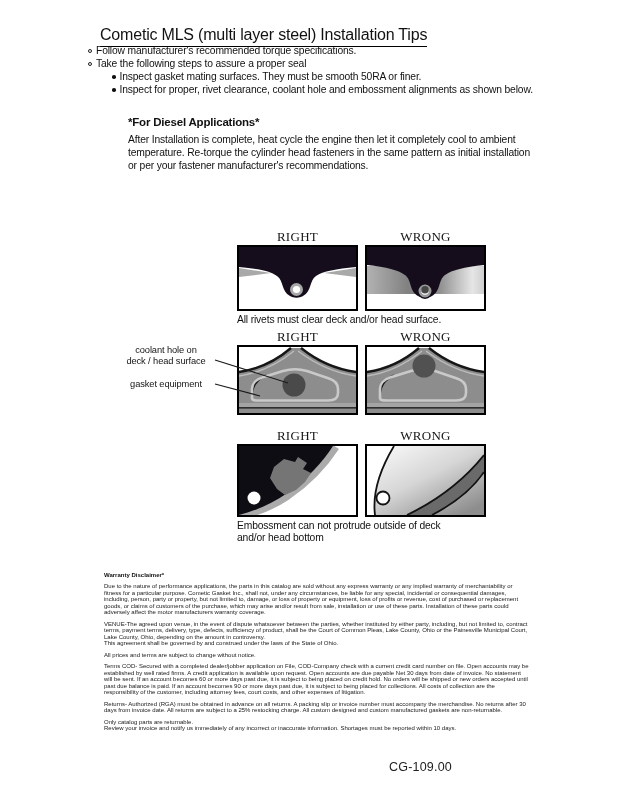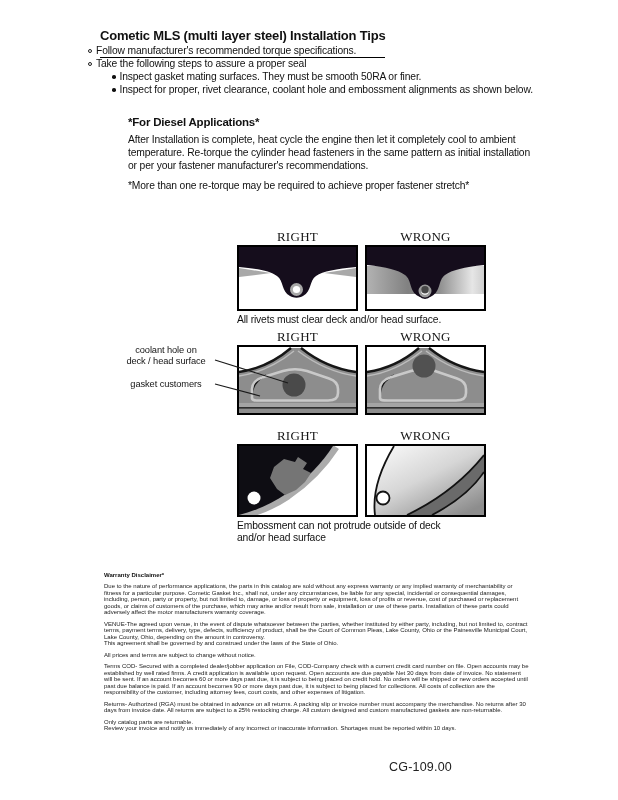--- a/index.html
+++ b/index.html
@@ -2,22 +2,22 @@
 <html><head>
 <meta charset="utf-8">
 <style>
   * { margin:0; padding:0; box-sizing:border-box; }
   html,body { background:#e8e8e8; }
   body { font-family:"Liberation Sans", sans-serif; color:#111; }
   .page { position:relative; width:618px; height:800px; background:#fff; margin:0 auto; overflow:hidden; }
 
   
   .title-wrap { position:absolute; left:100px; top:26px; }
-  .title { display:inline-block; font-size:13px; font-weight:bold; letter-spacing:-0.2px;
-           border-bottom:1.6px solid #000; padding-bottom:14px; }
+  .title { display:inline-block; font-size:16px; font-weight:normal; letter-spacing:-0.2px;
+           border-bottom:1.6px solid #000; padding-bottom:2px; }
 
   
   .tips { position:absolute; left:88px; top:45px; width:460px; font-size:10.3px; letter-spacing:-0.15px; }
   .bullet { display:flex; align-items:flex-start; line-height:12.9px; }
   .bullet .btext { white-space:pre-line; }
   .marker { flex:0 0 auto; display:inline-block; }
   .ring { width:4px; height:4px; border:1px solid #222; border-radius:50%; margin:4px 4px 0 0; }
   .dot  { width:3.5px; height:3.5px; background:#111; border-radius:50%; margin:4.5px 4px 0 0; }
   .sub { margin-left:24px; }
 
@@ -80,21 +80,20 @@
       <span class="marker dot"></span>
       <span class="btext">Inspect for proper, rivet clearance, coolant hole and embossment alignments as shown below.</span>
     </div>
   </div>
 
   <div class="diesel">
     <h2>*For Diesel Applications*</h2>
     <p>After Installation is complete, heat cycle the engine then let it completely cool to ambient
 temperature. Re-torque the cylinder head fasteners in the same pattern as initial installation
 or per your fastener manufacturer's recommendations.</p>
-    <p class="note">*More than one re-torque may be required to achieve proper fastener stretch*</p>
   </div>
 
   <div class="figure" id="fig1">
     <div class="labels">
       <span>RIGHT</span>
       <span>WRONG</span>
     </div>
     <div class="panels">
       <div class="panel">
         <svg width="117" height="62" viewBox="0 0 117 62">
@@ -126,21 +125,21 @@
           <circle cx="58" cy="42.8" r="3.8" fill="#474747"></circle>
         </svg>
       </div>
     </div>
     <div class="caption">All rivets must clear deck and/or head surface.</div>
   </div>
 
   <div class="figure" id="fig2">
     <div class="ann" id="ann-coolant">coolant hole on
 deck / head surface</div>
-    <div class="ann" id="ann-emboss">gasket customers</div>
+    <div class="ann" id="ann-emboss">gasket equipment</div>
     <svg class="leaders" width="370" height="100">
       <line x1="97" y1="31" x2="170" y2="54" stroke="#1a1a1a" stroke-width="1.1"></line>
       <line x1="97" y1="55" x2="142" y2="67" stroke="#1a1a1a" stroke-width="1.1"></line>
     </svg>
     <div class="inner">
       <div class="labels">
         <span>RIGHT</span>
         <span>WRONG</span>
       </div>
       <div class="panels">
@@ -208,21 +207,21 @@
           <path d="M27,0 H117 V69 H8 C5,45 15,20 27,0 Z" fill="url(#g3w)"></path>
           <path d="M27,0 C15,20 5,45 8,69" stroke="#121212" stroke-width="1.8" fill="none"></path>
           <path d="M117,9 C97,34 71,54 40,69 L65,69 C90,56 107,41 117,26 Z" fill="#6a6a6a"></path>
           <path d="M117,9 C97,34 71,54 40,69" stroke="#121212" stroke-width="1.8" fill="none"></path>
           <path d="M117,26 C107,41 90,56 65,69" stroke="#121212" stroke-width="1.8" fill="none"></path>
           <circle cx="16" cy="52" r="6.5" fill="#ffffff" stroke="#121212" stroke-width="1.8"></circle>
         </svg>
       </div>
     </div>
     <div class="caption">Embossment can not protrude outside of deck
-and/or head surface</div>
+and/or head bottom</div>
   </div>
 
   <div class="legal">
     <h3>Warranty Disclaimer*</h3>
     <p>Due to the nature of performance applications, the parts in this catalog are sold without any express warranty or any implied warranty of merchantability or fitness for a particular purpose.  Cometic Gasket Inc., shall not, under any circumstances, be liable for any special, incidental or consequential damages, including, person, party or property, but not limited to, damage, or loss of property or equipment, loss of profits or revenue, cost of purchased or replacement goods, or claims of customers of the purchase, which may arise and/or result from sale, installation or use of these parts.  Installation of these parts could adversely affect the motor manufacturers warranty coverage.</p>
     <p>VENUE-The agreed upon venue, in the event of dispute whatsoever between the parties, whether instituted by either party, including, but not limited to, contract terms, payment terms, delivery, type, defects, sufficiency of product, shall be the Court of Common Pleas, Lake County, Ohio or the Painesville Municipal Court, Lake County, Ohio, depending on the amount in controversy.
 This agreement shall be governed by and construed under the laws of the State of Ohio.</p>
     <p>All prices and terms are subject to change without notice.</p>
     <p>Terms COD- Secured with a completed dealer/jobber application on File, COD-Company check with a current credit card number on file.  Open accounts may be established by well rated firms.  A credit application is available upon request.  Open accounts are due payable Net 30 days from date of invoice.  No statement will be sent.  If an account becomes 60 or more days past due, it is subject to being placed on credit hold.  No orders will be shipped or new orders accepted until past due balance is paid.  If an account becomes 90 or more days past due, it is subject to being placed for collections.  All costs of collection are the responsibility of the customer, including attorney fees, court costs, and other expenses of litigation.</p>
     <p>Returns- Authorized (RGA) must be obtained in advance on all returns.  A packing slip or invoice number must accompany the merchandise.  No returns after 30 days from invoice date.  All returns are subject to a 25% restocking charge.  All custom designed and custom manufactured gaskets are non-returnable.</p>

